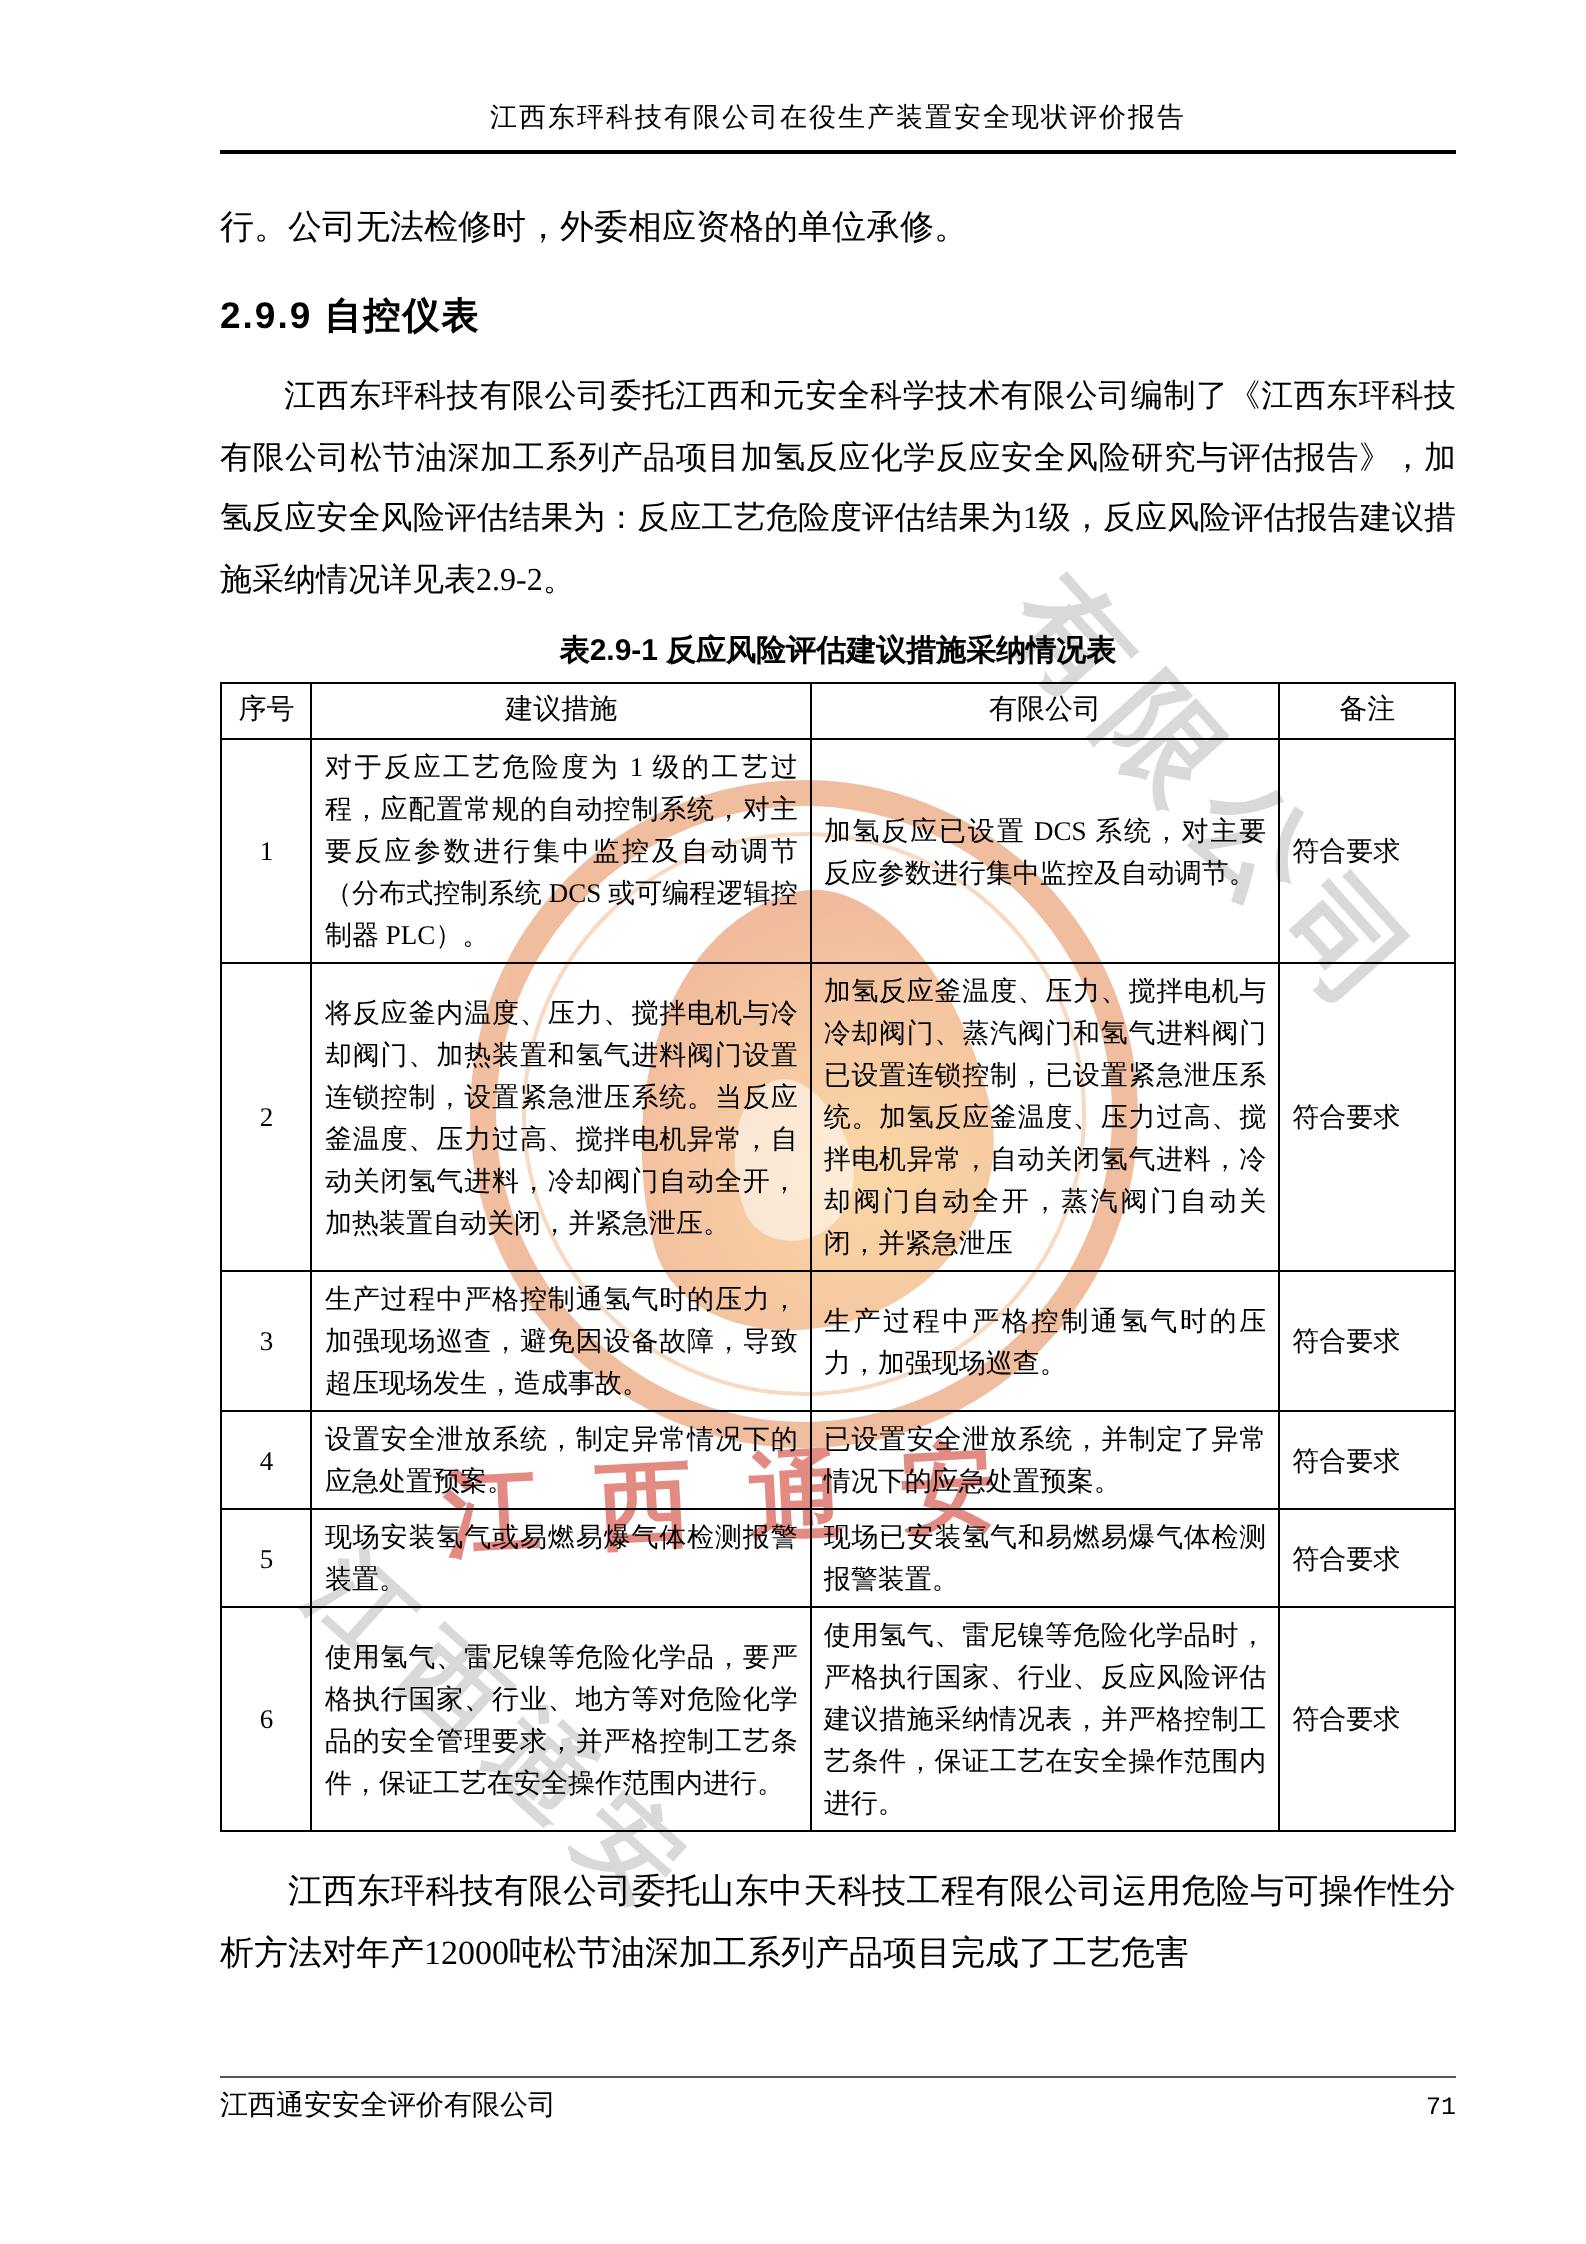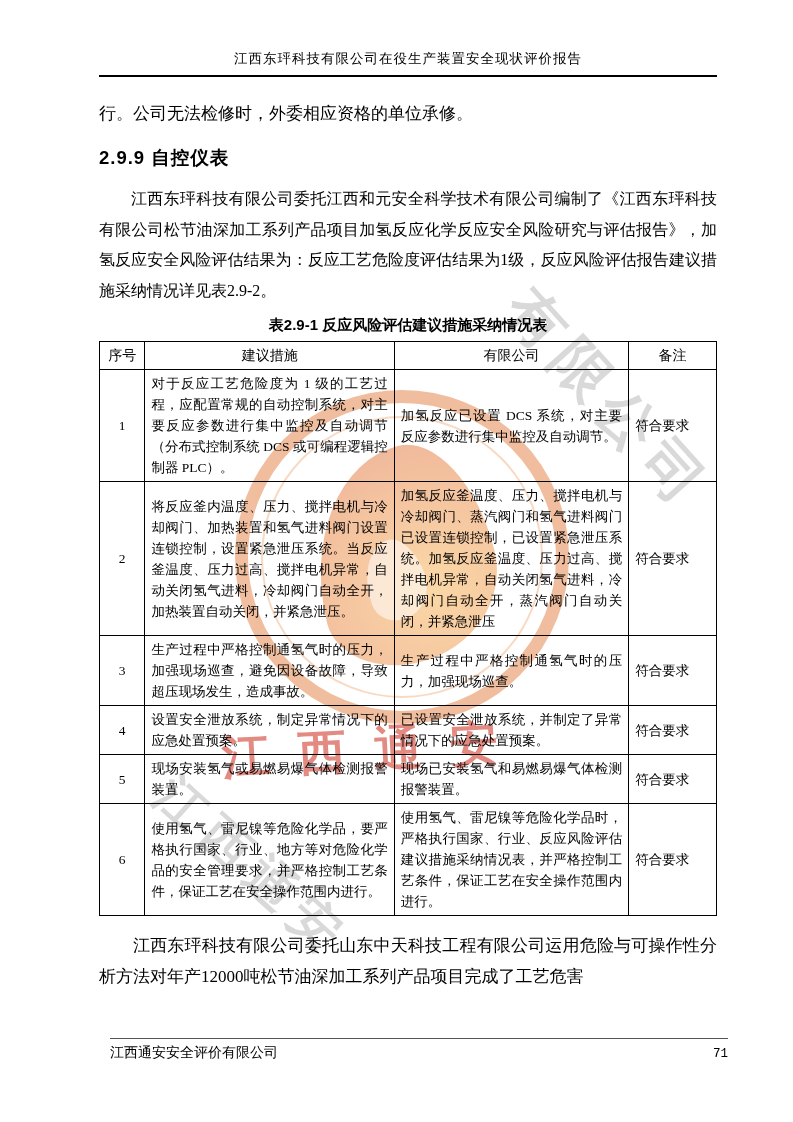--- a/index.html
+++ b/index.html
@@ -47,21 +47,21 @@
     left: 222px; top: 718px;
     font-size: 48px;
     font-family: "Liberation Sans", sans-serif;
     font-weight: bold;
     letter-spacing: 28px;
     color: rgba(204, 44, 30, 0.55);
     transform: rotate(-3deg);
     white-space: nowrap;
   }
   
-  .content { position: absolute; left: 99px; top: 50px; width: 618px; z-index: 2; }
+  .content { position: absolute; left: 110px; top: 50px; width: 618px; z-index: 2; }
   .doc-header {
     text-align: center;
     font-size: 13.5px;
     letter-spacing: 1px;
     padding-bottom: 7px;
     border-bottom: 2.5px solid #000;
   }
   .intro-line {
     margin-top: 22px;
     font-size: 17px;

